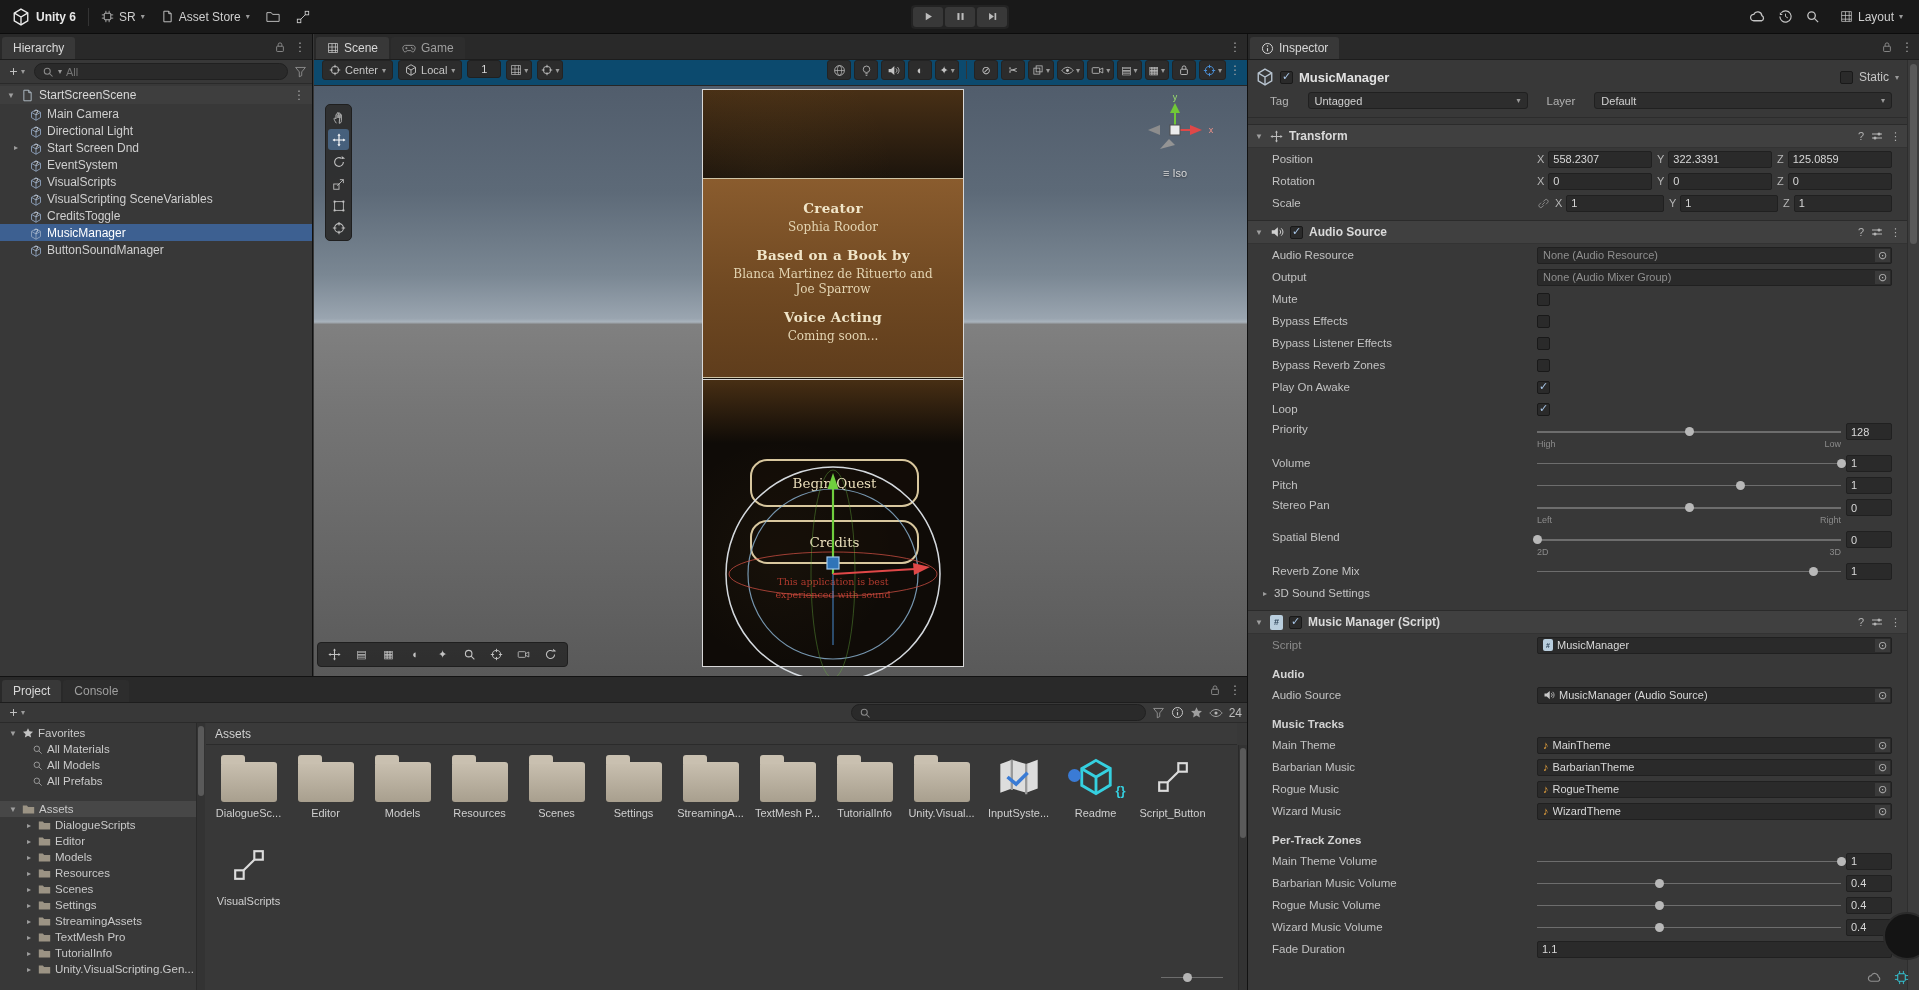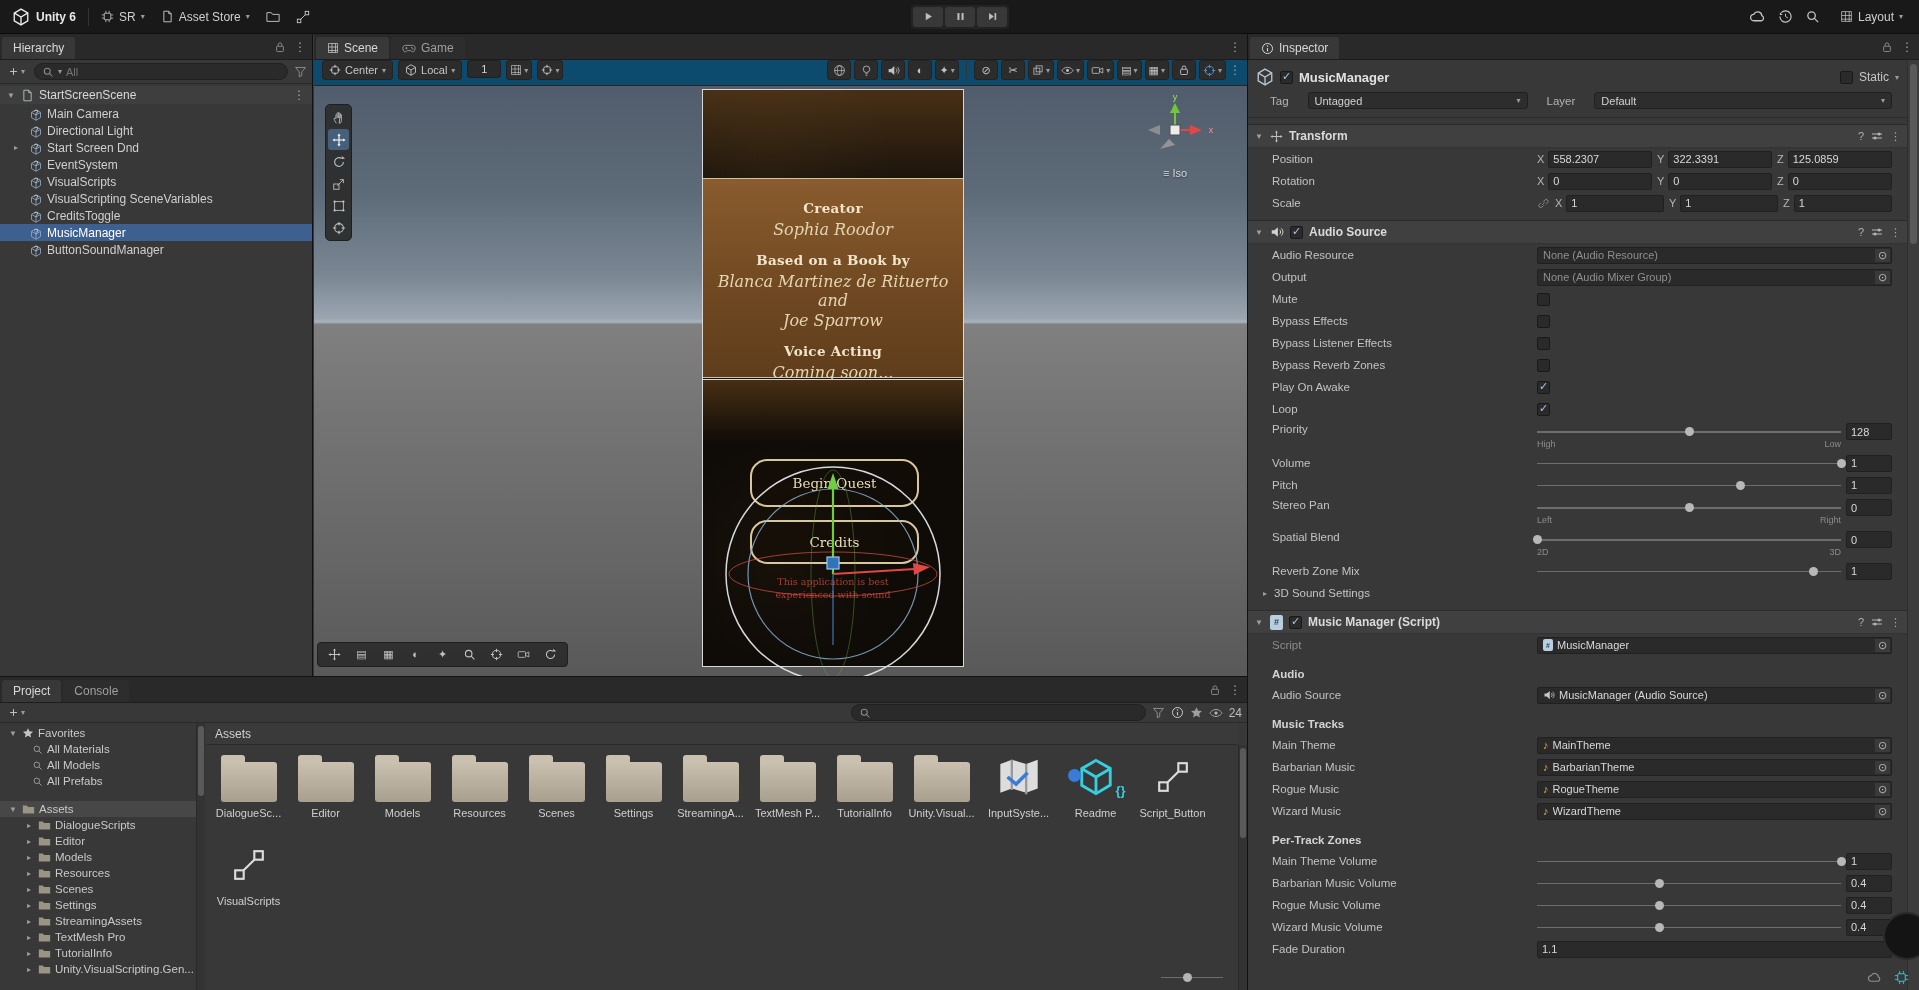--- a/index.html
+++ b/index.html
@@ -65,21 +65,21 @@
   .ov-btn{width:25px;height:20px;display:flex;align-items:center;justify-content:center;color:#c2c2c2;border-radius:3px}
 
   
   #preview{position:absolute;left:388px;top:3px;width:262px;height:578px;z-index:2}
   #canvas-top{position:absolute;top:0;left:0;right:0;height:291px;background:#17110b;border:1px solid #d8d8d8;
     background-image:radial-gradient(circle at 25% 30%,rgba(190,140,60,.06),transparent 45%),radial-gradient(circle at 75% 70%,rgba(190,140,60,.05),transparent 45%),linear-gradient(180deg,rgba(146,94,38,.4),rgba(0,0,0,0) 34%)}
   #canvas-bottom{position:absolute;top:291px;left:0;right:0;height:287px;background:#0f0b07;border:1px solid #d8d8d8;border-top:none;
     background-image:radial-gradient(circle at 30% 60%,rgba(190,140,60,.05),transparent 45%),linear-gradient(180deg,rgba(140,90,36,.45),rgba(0,0,0,0) 22%)}
   #credits-panel{position:absolute;left:0;right:0;top:88px;height:200px;background:linear-gradient(180deg,#8a5c2e,#704922 55%,#5f3d1c);border-top:1px solid #cfc4a6;border-bottom:1px solid #cfc4a6;display:flex;flex-direction:column;align-items:center;text-align:center;font-family:"DejaVu Serif",serif;color:#eadfc2;padding-top:21px}
   .cr-head{font-weight:bold;font-size:13.5px;letter-spacing:.3px;color:#f0e5c8}
-  .cr-sub{font-style:italic;font-size:16px;color:#e3d4b2;margin-top:4px}
+  .cr-sub{font-size:12px;color:#e3d4b2;margin-top:4px}
   .cr-head.mt{margin-top:13px}
   .game-btn{position:absolute;left:47px;width:169px;border:2px solid #d8c79e;border-radius:17px;background:rgba(22,15,8,.55);display:flex;align-items:center;justify-content:center;font-family:"DejaVu Serif",serif;font-size:13.5px;color:#e9ddba}
   #btn-quest{top:79px;height:48px}
   #btn-credits{top:140px;height:44px}
   .sound-note{position:absolute;left:0;right:0;text-align:center;font-family:"DejaVu Serif",serif;font-size:9.5px;color:#b03a2e}
   #sound-note-1{top:196px}
   #sound-note-2{top:209px}
 
   
   #proj-body{position:absolute;top:46px;left:0;right:0;bottom:0}

